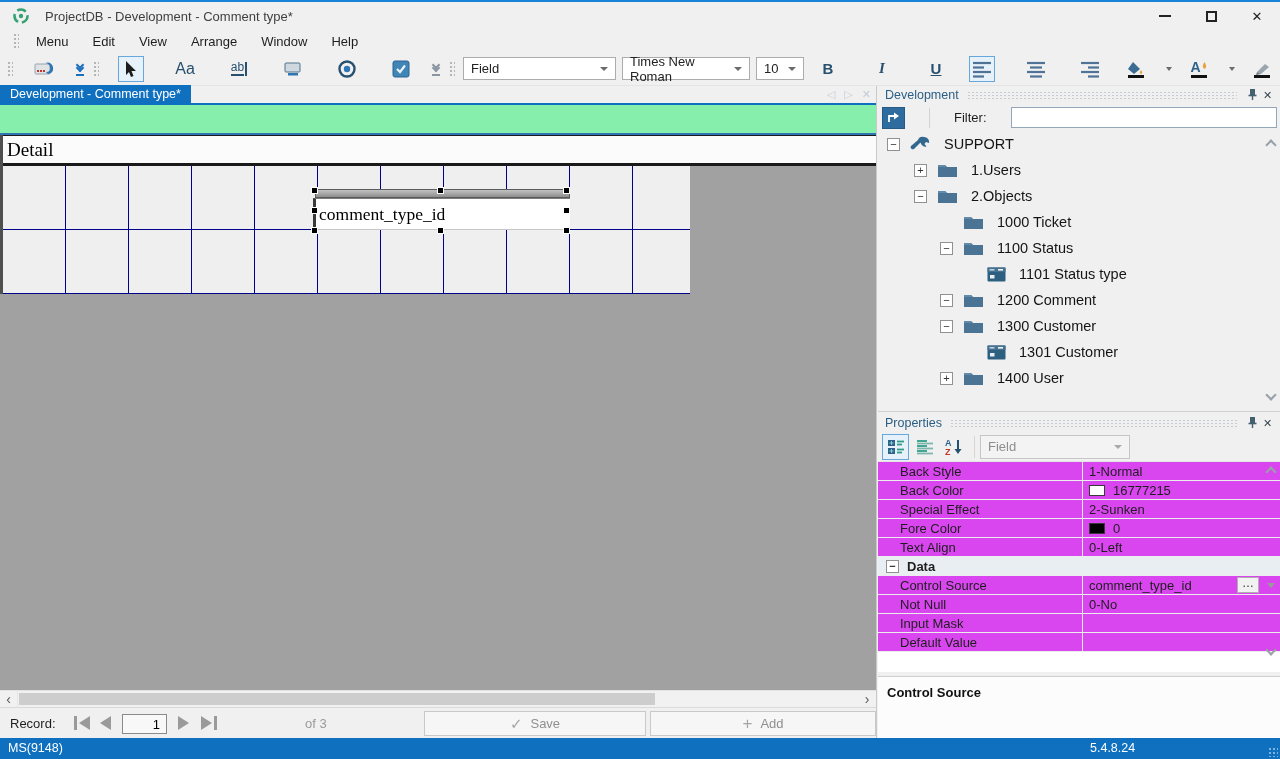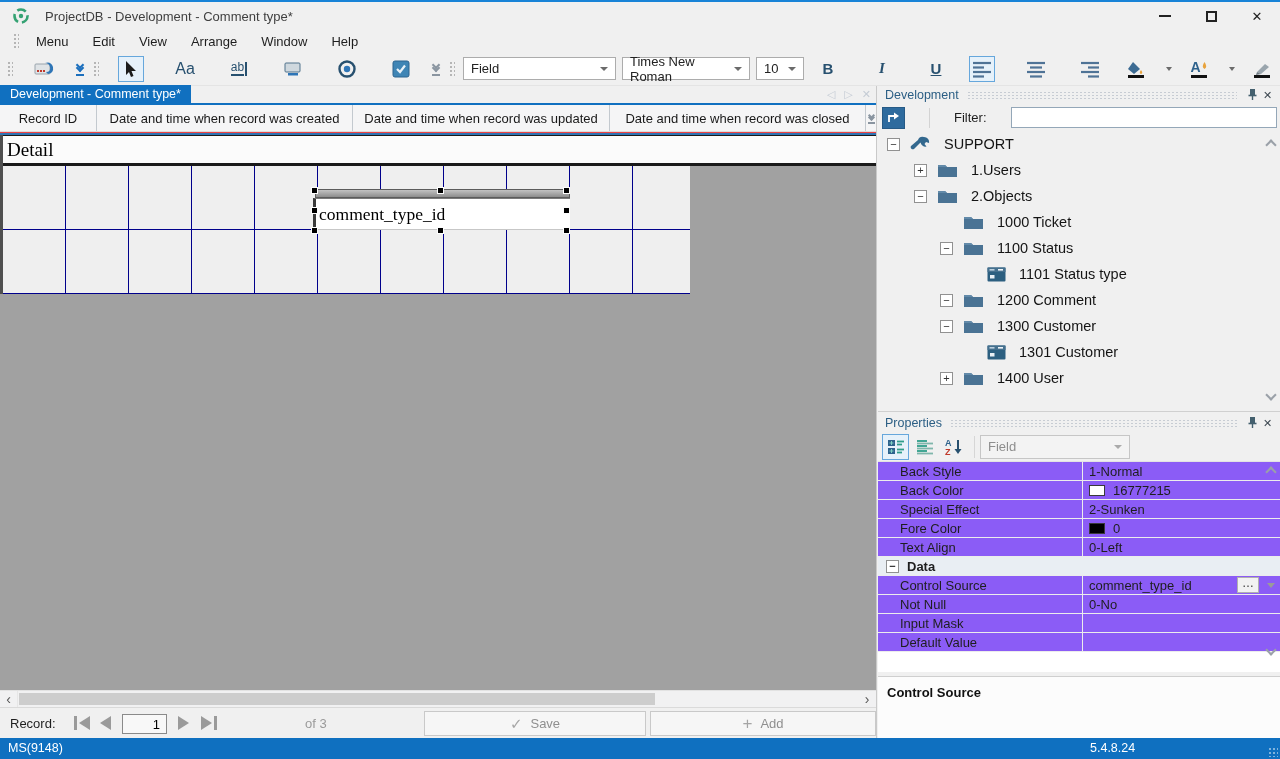--- a/index.html
+++ b/index.html
@@ -41,21 +41,21 @@
   .letter{font-size:15px;color:#27506f;font-weight:bold}
   .letter.i{font-style:italic;font-family:"Liberation Serif",serif}
   .letter.u{text-decoration:underline}
   .caret-mini{border-top:4px solid #6b6b6b;border-left:3.5px solid transparent;border-right:3.5px solid transparent;margin-left:3px}
   .colorbar{position:absolute;left:3px;bottom:2px;width:16px;height:3px;background:#111}
   .iconwrap{position:relative;width:22px;height:22px;display:flex;align-items:center;justify-content:center}
   .scissors{font-family:"DejaVu Sans",sans-serif;font-size:16px;color:#2e628c}
 
   
   .main{position:absolute;top:86px;left:0;width:1280px;height:652px}
-  .designer{position:absolute;left:0;top:0;width:877px;height:652px;background:#ef4444;border-right:1px solid #c9c9c9}
+  .designer{position:absolute;left:0;top:0;width:877px;height:652px;background:#86efac;border-right:1px solid #c9c9c9}
 
   .tabstrip{height:19px;position:relative;border-bottom:2px solid #1070c0;background:#f0f0f0}
   .tab-active{position:absolute;left:0;bottom:0;height:18px;background:#1070c0;color:#fff;
               font-size:12.5px;display:flex;align-items:center;padding:0 10px}
   .tabnav{position:absolute;right:5px;top:2px;display:flex;gap:9px;color:#c4cbd4;font-size:11px;align-items:center}
 
   .fieldsrow{height:27px;background:#f5f5f6;border-bottom:1px solid #dcdcdc;display:flex}
   .fh-btn{display:flex;align-items:center;justify-content:center;border-right:1px solid #c3c9cf;color:#191919;flex:none}
   .fh-overflow{display:flex;flex-direction:column;align-items:center;justify-content:center;width:11px}
 
@@ -118,21 +118,21 @@
   .props{position:absolute;top:328px;left:0;width:402px;height:262px}
   .props-toolbar{height:30px;display:flex;align-items:center;padding-left:4px;border-bottom:1px solid #e3e3e3}
   .pbtn{width:27px;height:26px;display:flex;align-items:center;justify-content:center;border:1px solid transparent;margin-right:2px;flex:none}
   .pbtn.selected{border-color:#66a7dc;background:#e6f1fa}
   .psep{width:1px;height:22px;background:#d6d6d6;margin:0 5px}
   .pcombo{width:150px;height:24px;border:1px solid #c6c6c6;background:#f3f3f3;color:#8e8e8e;
           display:flex;align-items:center;padding:0 7px}
   .pcombo .caret{margin-left:auto;border-top:4px solid #aaa;border-left:4px solid transparent;border-right:4px solid transparent}
 
   .pgrid{position:absolute;top:48px;left:0;width:402px;height:210px;background:#fff}
-  .prow{height:19px;display:flex;border-bottom:1px solid #ececec;align-items:stretch;background:#8b5cf6}
+  .prow{height:19px;display:flex;border-bottom:1px solid #ececec;align-items:stretch;background:#d946ef}
   .pname{width:205px;padding-left:22px;border-right:1px solid #ececec;display:flex;align-items:center}
   .pval{flex:1;padding-left:6px;display:flex;align-items:center;position:relative}
   .prow.cat{background:#e9eef3;font-weight:bold}
   .prow.cat .pname{width:402px;border-right:none;padding-left:8px;gap:8px}
   .swatch{width:16px;height:11px;border:1px solid #3a3a3a;margin-right:8px;flex:none}
   .ell-btn{position:absolute;right:21px;top:1px;width:22px;height:16px;border:1px solid #b0b0b0;background:#f2f2f2;
            text-align:center;line-height:10px;font-size:12px;color:#333}
   .val-caret{position:absolute;right:5px;top:7px;border-top:5px solid #9a9a9a;border-left:4.5px solid transparent;border-right:4.5px solid transparent}
   .prop-desc{position:absolute;top:590px;left:0;width:402px;height:62px;background:#fcfcfc;
              border-top:1px solid #cfcfcf;padding:8px 9px;font-weight:bold;color:#111}
@@ -401,31 +401,20 @@
       <div class="tab-active">
         <span>Development - Comment type*</span>
       </div>
       <div class="tabnav">
         <span>◁</span>
         <span>▷</span>
         <span>✕</span>
       </div>
     </div>
 
-    <div class="fieldsrow">
-      <div class="fh-btn" style="width:97px">Record ID</div>
-      <div class="fh-btn" style="width:256px">Date and time when record was created</div>
-      <div class="fh-btn" style="width:257px">Date and time when record was updated</div>
-      <div class="fh-btn" style="width:256px">Date and time when record was closed</div>
-      <div class="fh-overflow">
-        <span class="cv gray" style="width:5px;height:5px"></span>
-          <span class="cv gray" style="width:5px;height:5px"></span>
-          <span class="ovdash gray" style="width:7px;margin-top:2px"></span>
-      </div>
-    </div>
 
     <div class="canvas">
       <div class="band">
         <span class="band-label">Detail</span>
       </div>
       <div class="design-grid"></div>
       <div class="canvas-left-edge"></div>
 
       <div class="sel-field">
         <div class="sf-topbar"></div>

